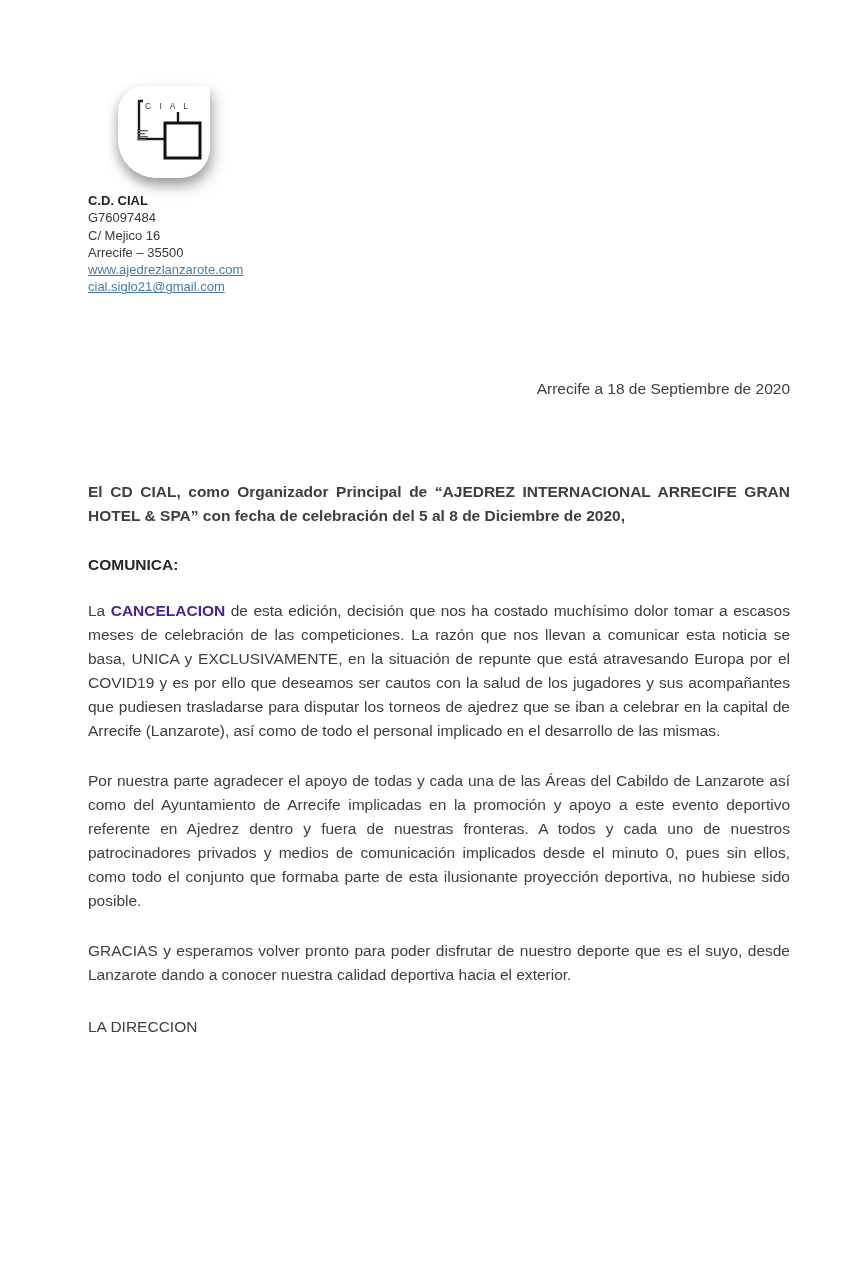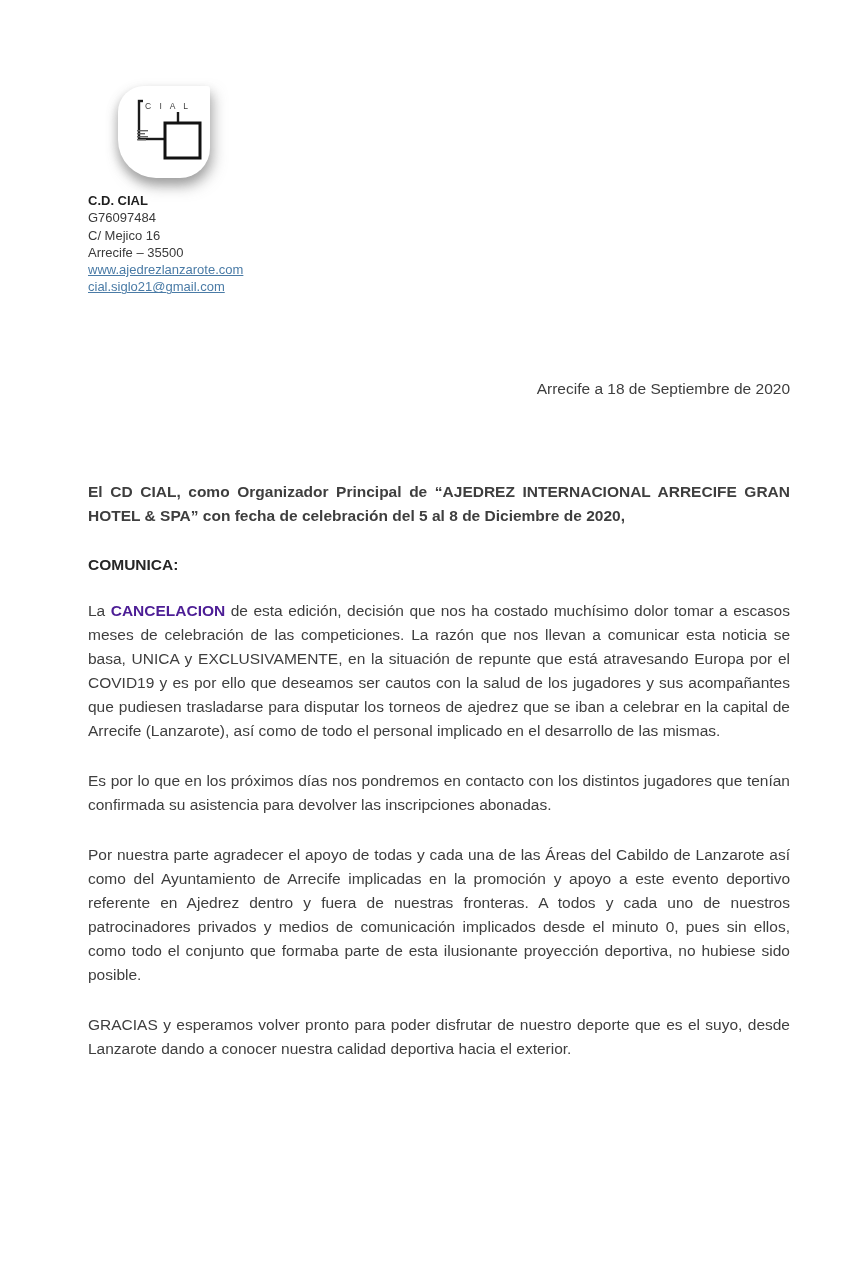--- a/index.html
+++ b/index.html
@@ -63,21 +63,20 @@
 
   <div class="content">
     <p class="date">Arrecife a 18 de Septiembre de 2020</p>
 
     <p class="p1">El CD CIAL, como Organizador Principal de “AJEDREZ INTERNACIONAL ARRECIFE GRAN HOTEL &amp; SPA” con fecha de celebración del 5 al 8 de Diciembre de 2020,</p>
 
     <p class="heading">COMUNICA:</p>
 
     <p class="p2"><span>La </span><strong class="b">CANCELACION</strong><span> de esta edición, decisión que nos ha costado muchísimo dolor tomar a escasos meses de celebración de las competiciones. La razón que nos llevan a comunicar esta noticia se basa, UNICA y EXCLUSIVAMENTE, en la situación de repunte que está atravesando Europa por el COVID19 y es por ello que deseamos ser cautos con la salud de los jugadores y sus acompañantes que pudiesen trasladarse para disputar los torneos de ajedrez que se iban a celebrar en la capital de Arrecife (Lanzarote), así como de todo el personal implicado en el desarrollo de las mismas.</span></p>
 
-    <p class="p3">Es por lo que en los próximos días nos pondremos en contacto con los distintos jugadores que tenían confirmada su asistencia para devolver las inscripciones abonadas.</p>
 
     <p class="p4">Por nuestra parte agradecer el apoyo de todas y cada una de las Áreas del Cabildo de Lanzarote así como del Ayuntamiento de Arrecife implicadas en la promoción y apoyo a este evento deportivo referente en Ajedrez dentro y fuera de nuestras fronteras. A todos y cada uno de nuestros patrocinadores privados y medios de comunicación implicados desde el minuto 0, pues sin ellos, como todo el conjunto que formaba parte de esta ilusionante proyección deportiva, no hubiese sido posible.</p>
 
     <p class="p5">GRACIAS y esperamos volver pronto para poder disfrutar de nuestro deporte que es el suyo, desde Lanzarote dando a conocer nuestra calidad deportiva hacia el exterior.</p>
 
     <p class="closing2">LA DIRECCION</p>
   </div>
 
 </div>
 

